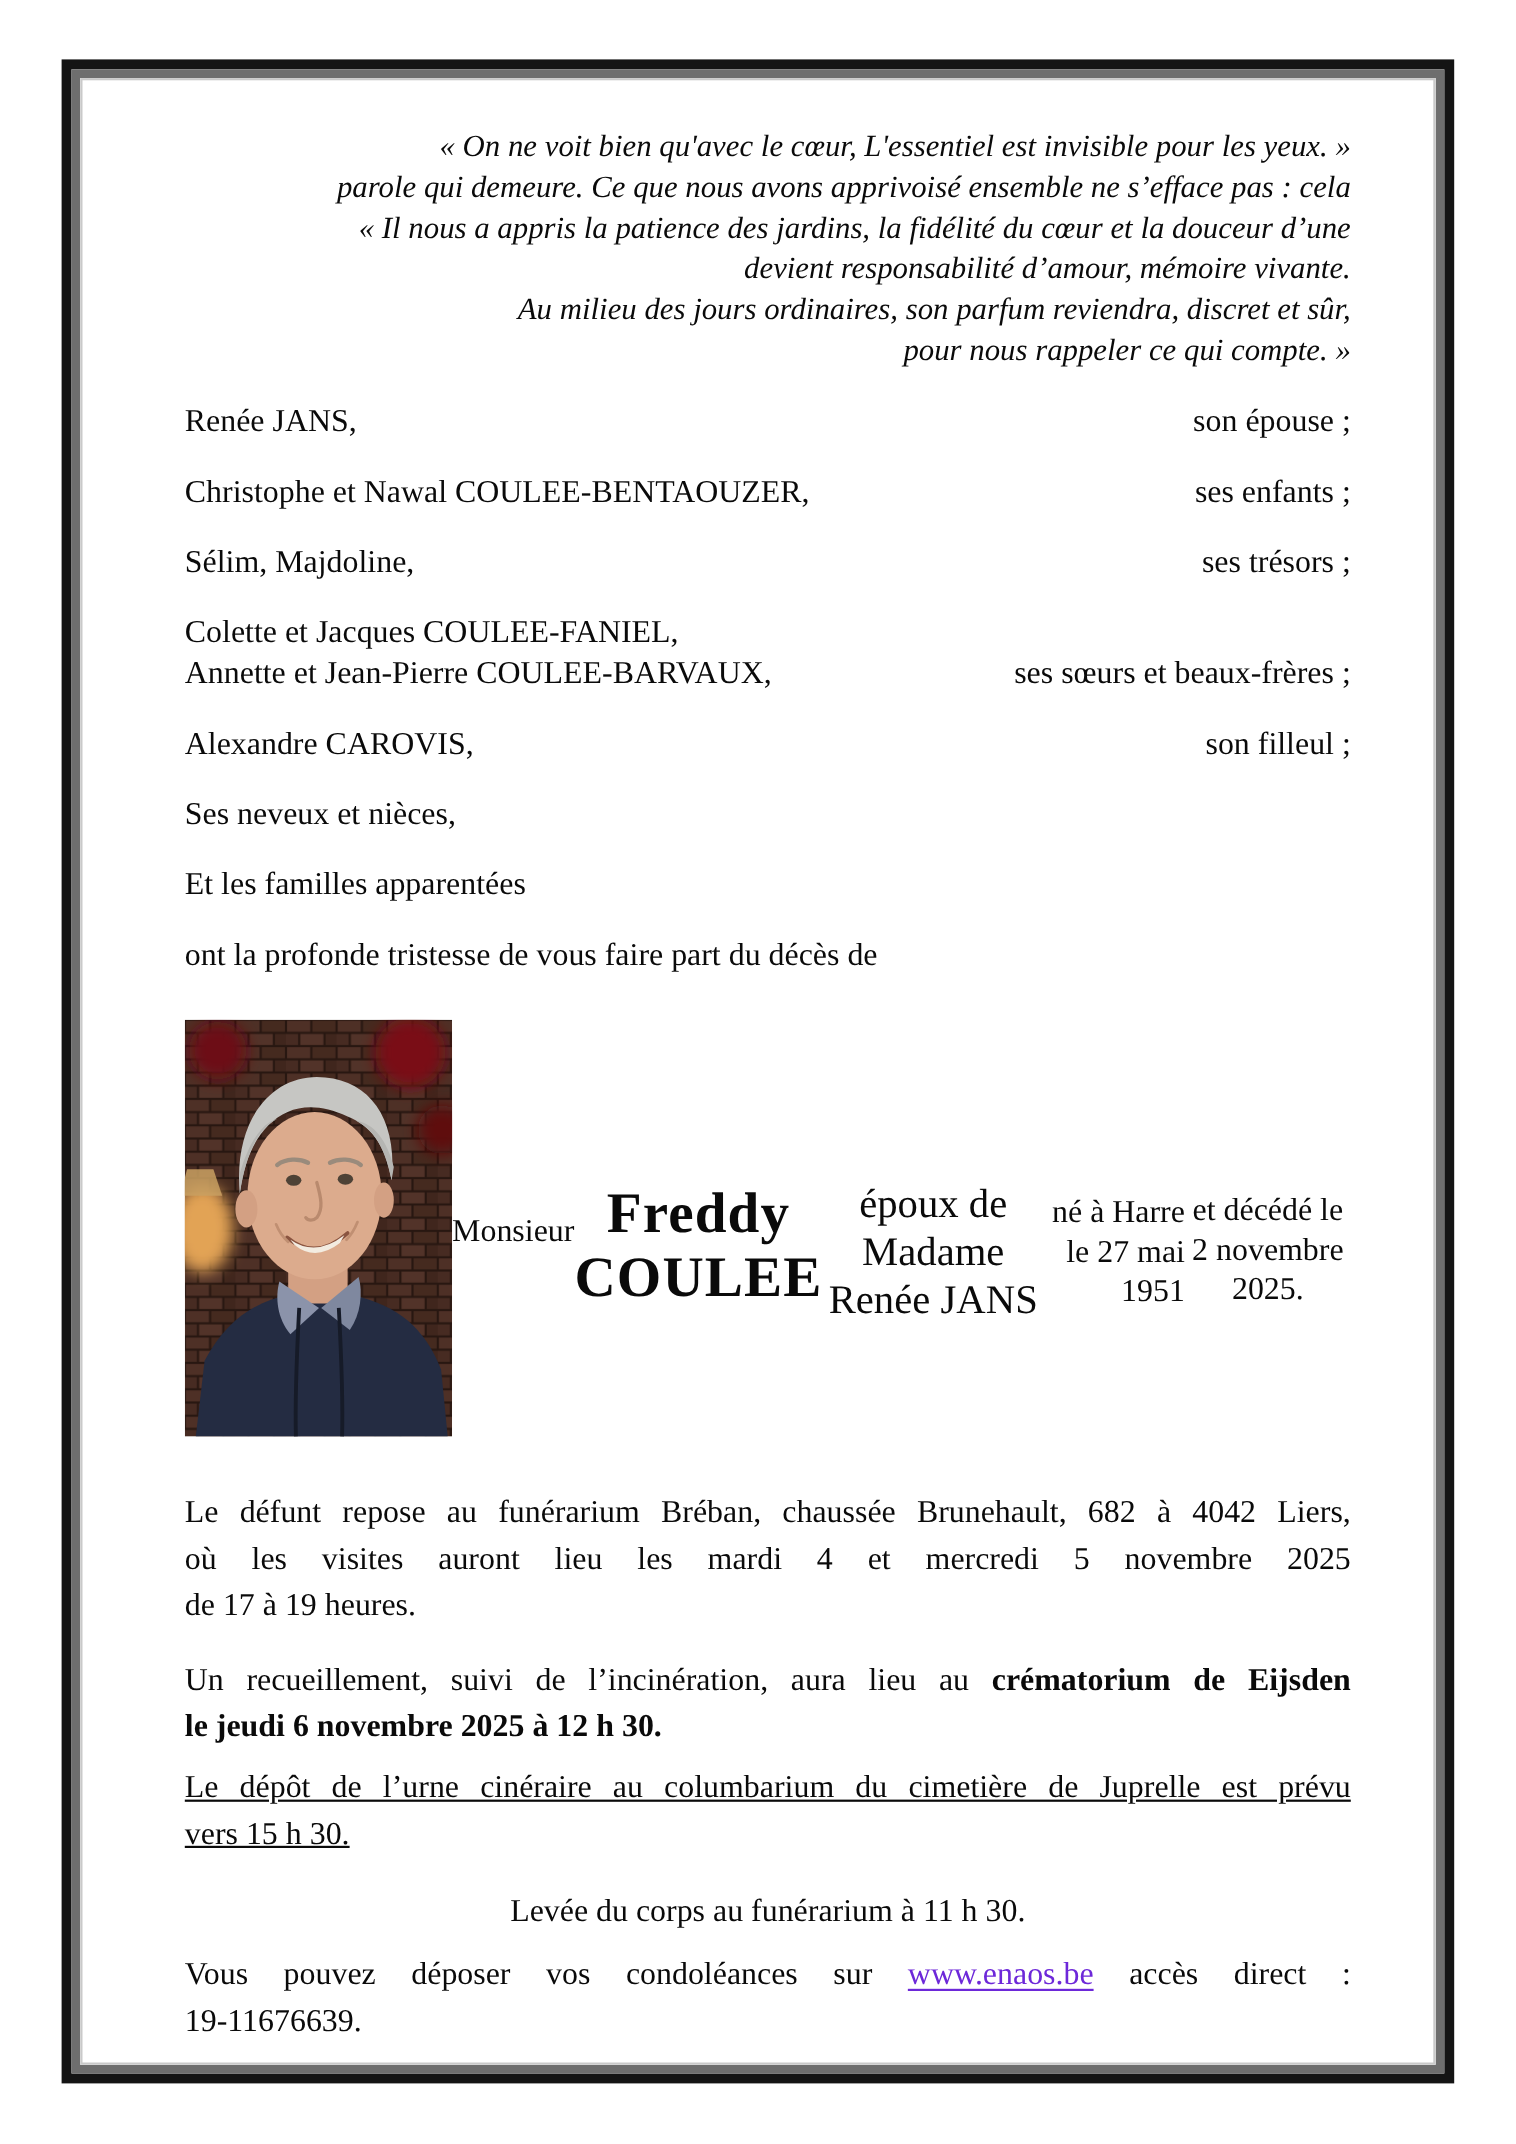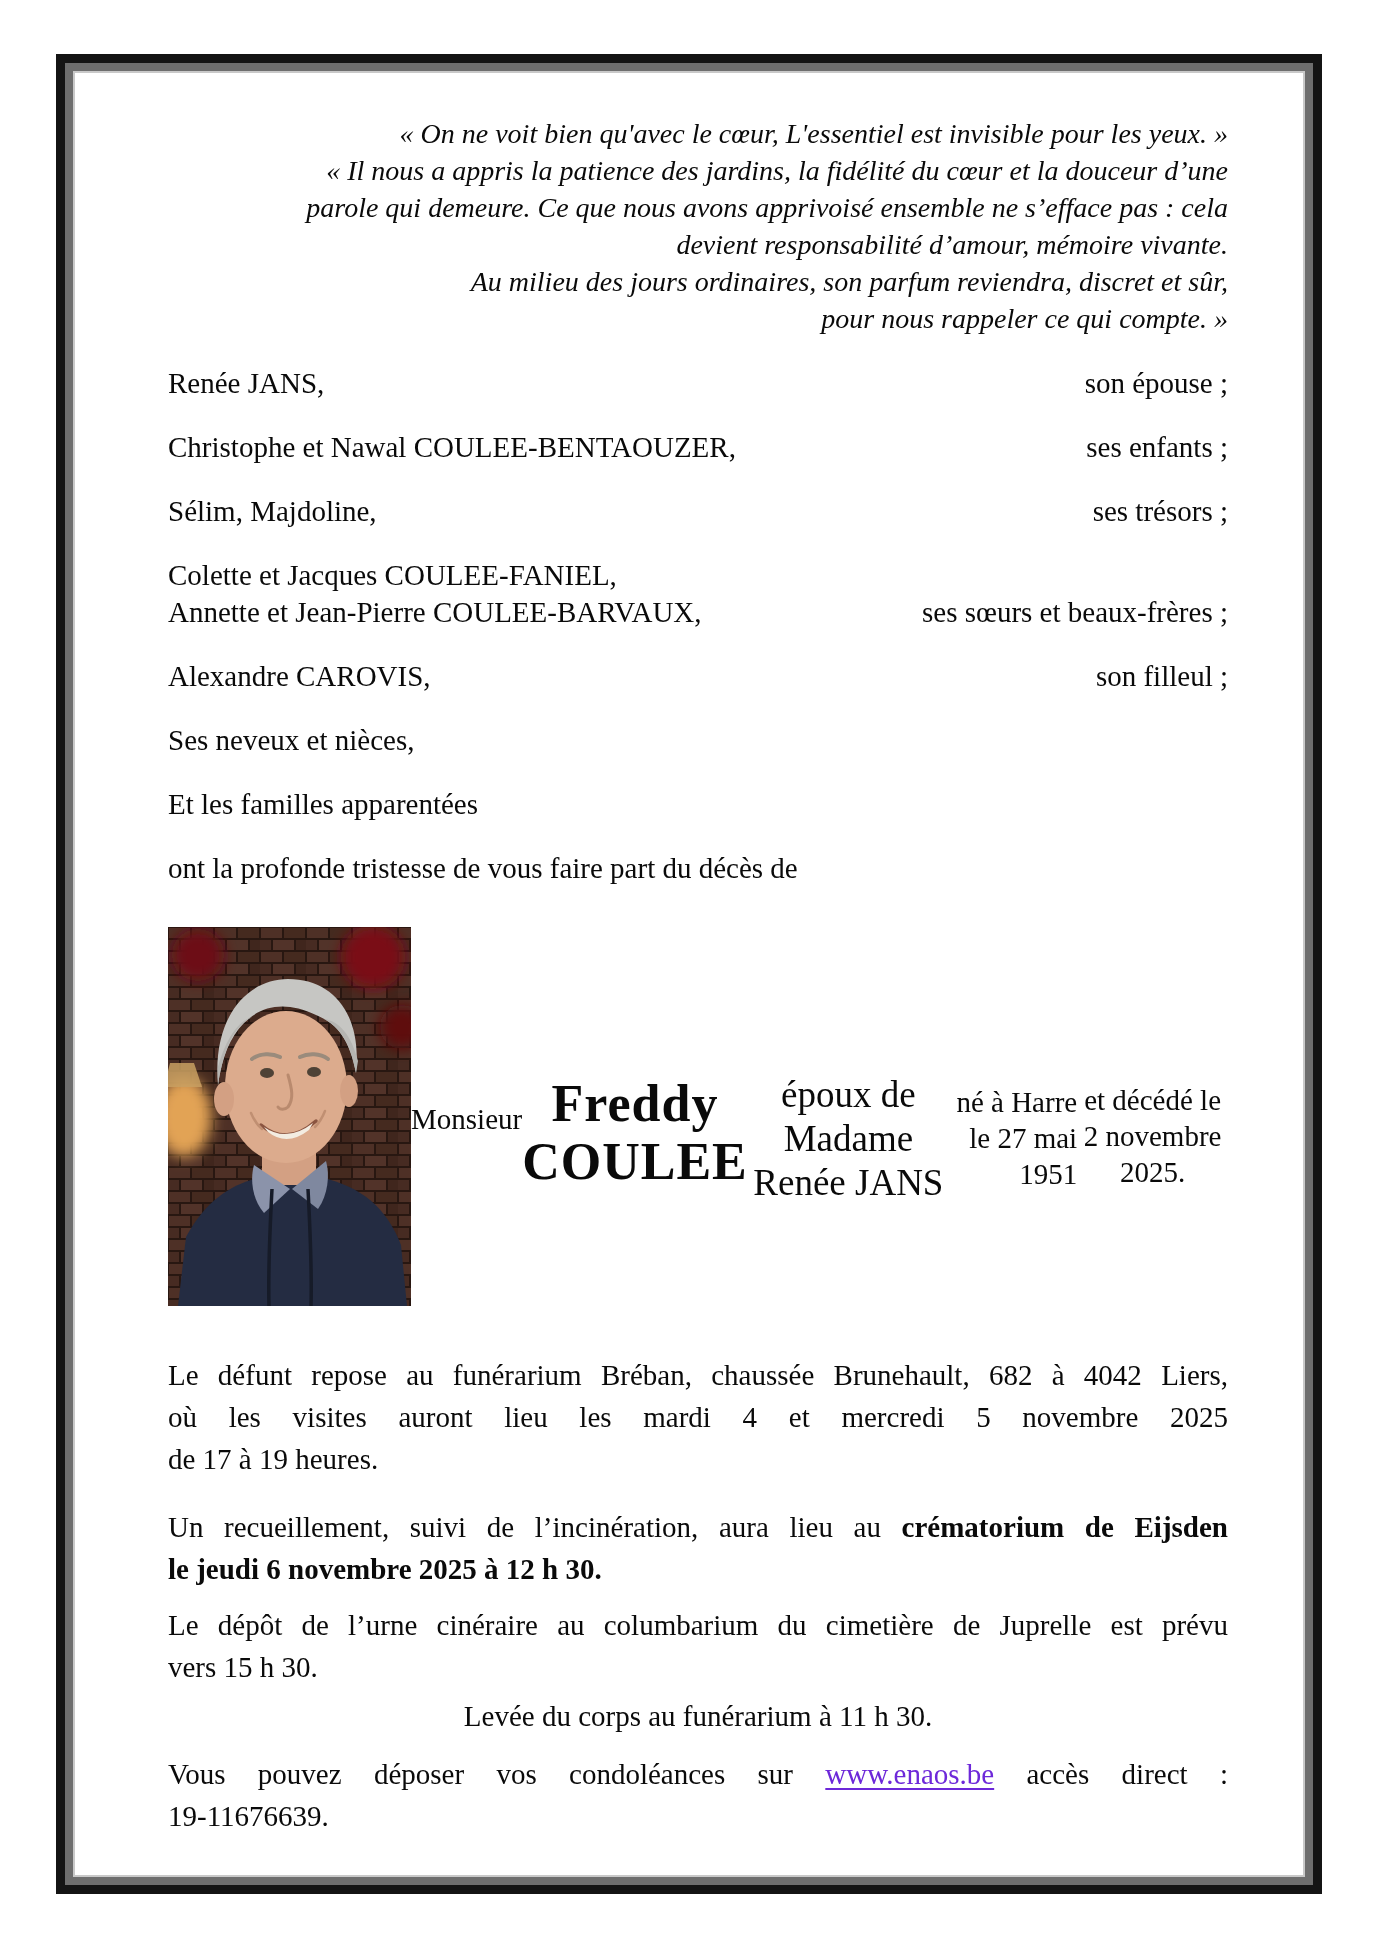--- a/index.html
+++ b/index.html
@@ -48,40 +48,40 @@
   .photo-wrap svg{display:block;width:243px;height:379px;}
   .name-col{flex:1;display:flex;flex-direction:row;align-items:center;text-align:center;}
   .t-monsieur{margin-top:5px;font-size:29px;line-height:36px;}
   .t-name{margin-top:32px;font-size:52px;line-height:58px;font-weight:bold;letter-spacing:1px;}
   .t-spouse{margin-top:44px;font-size:37px;line-height:44px;}
   .t-birth{margin-top:42px;font-size:29px;line-height:36px;text-align:right;}
   .t-death{margin-top:38px;font-size:29px;line-height:36px;}
   .body-block{font-size:29px;line-height:42px;}
   .p1{margin-top:48px;margin-bottom:26px;}
   .p2{margin-bottom:14px;}
-  .p3{margin-bottom:7px;}
+  .p3{margin-bottom:28px;text-decoration:underline;}
   .jline{text-align:justify;text-align-last:justify;}
   .plain{text-align:left;}
   .levee{text-align:center;margin-bottom:16px;}
   .cond{margin-bottom:0;}
   a.enaos{color:#6d28d9;text-decoration:underline;text-underline-offset:4px;}
   b{font-weight:bold;}
 </style>
 </head>
 <body>
 
 <div class="page">
   <div class="frame">
     <div class="frame-mid">
       <div class="frame-in">
 
         <div class="quote">
           <div>« On ne voit bien qu'avec le cœur, L'essentiel est invisible pour les yeux. »</div>
+          <div>parole qui demeure. Ce que nous avons apprivoisé ensemble ne s’efface pas : cela</div>
           <div>« Il nous a appris la patience des jardins, la fidélité du cœur et la douceur d’une</div>
-          <div>parole qui demeure. Ce que nous avons apprivoisé ensemble ne s’efface pas : cela</div>
           <div>devient responsabilité d’amour, mémoire vivante.</div>
           <div>Au milieu des jours ordinaires, son parfum reviendra, discret et sûr,</div>
           <div>pour nous rappeler ce qui compte. »</div>
         </div>
 
         <div class="family">
           <div class="family-row">
             <div>
               <div>Renée JANS,</div>
             </div>

